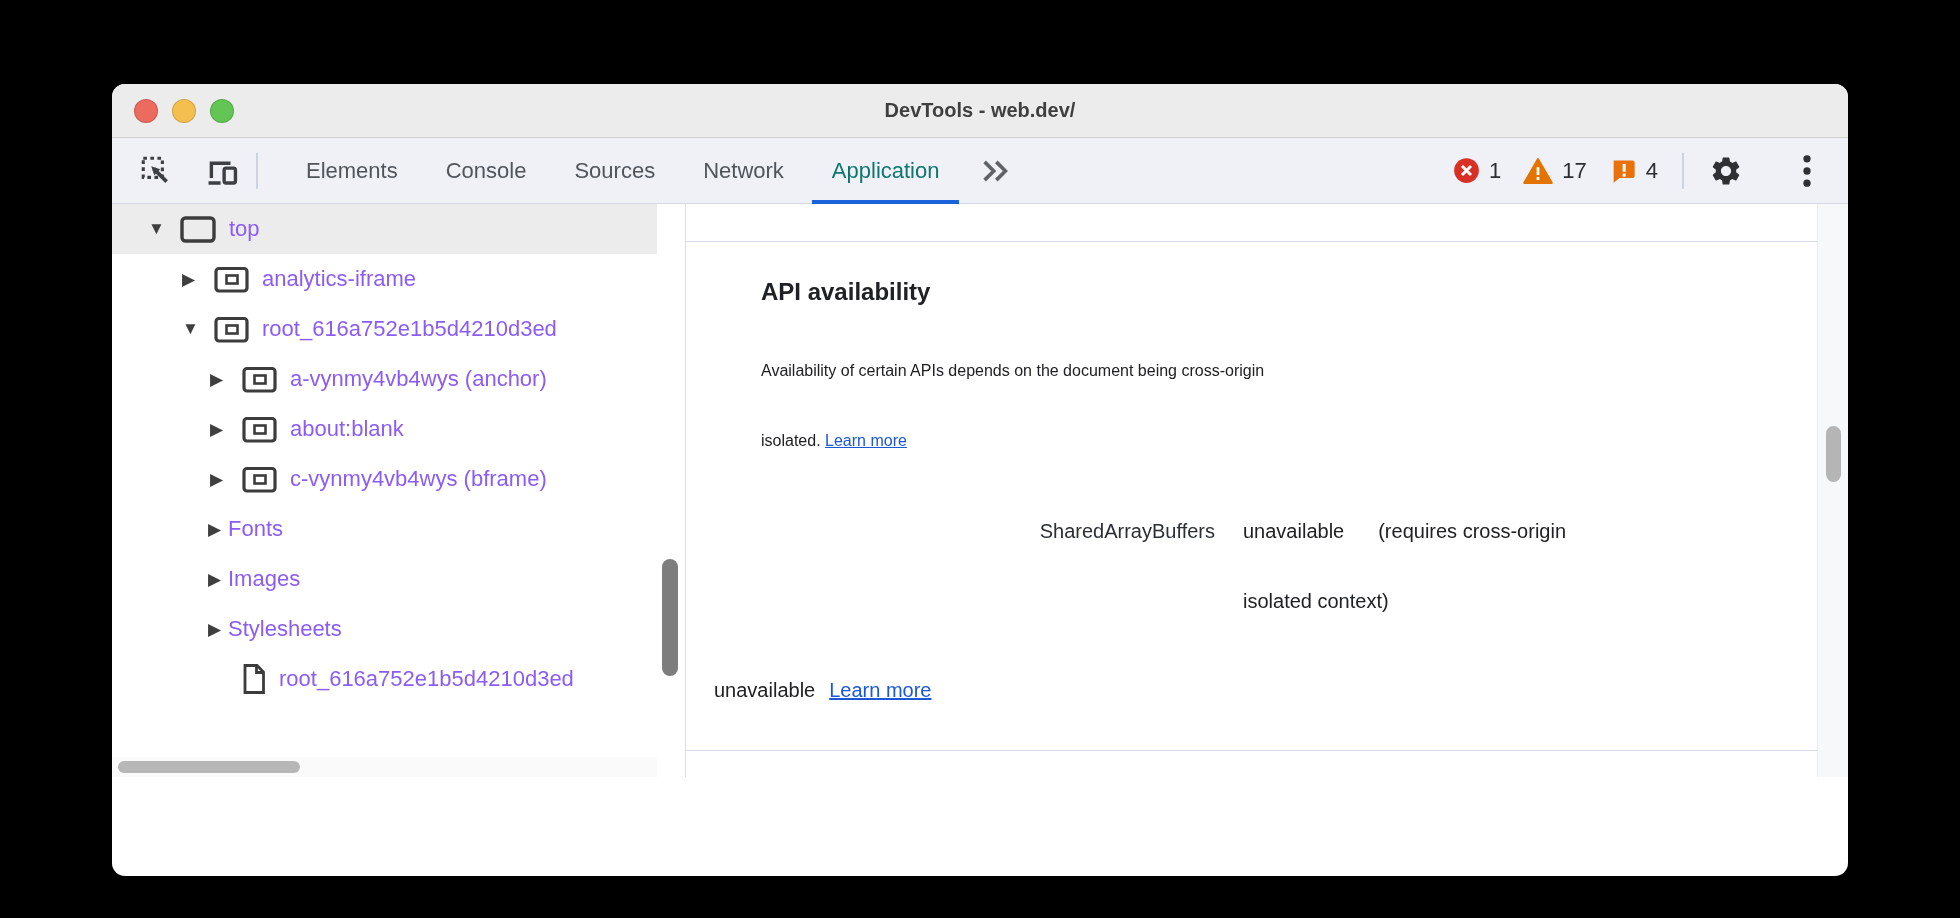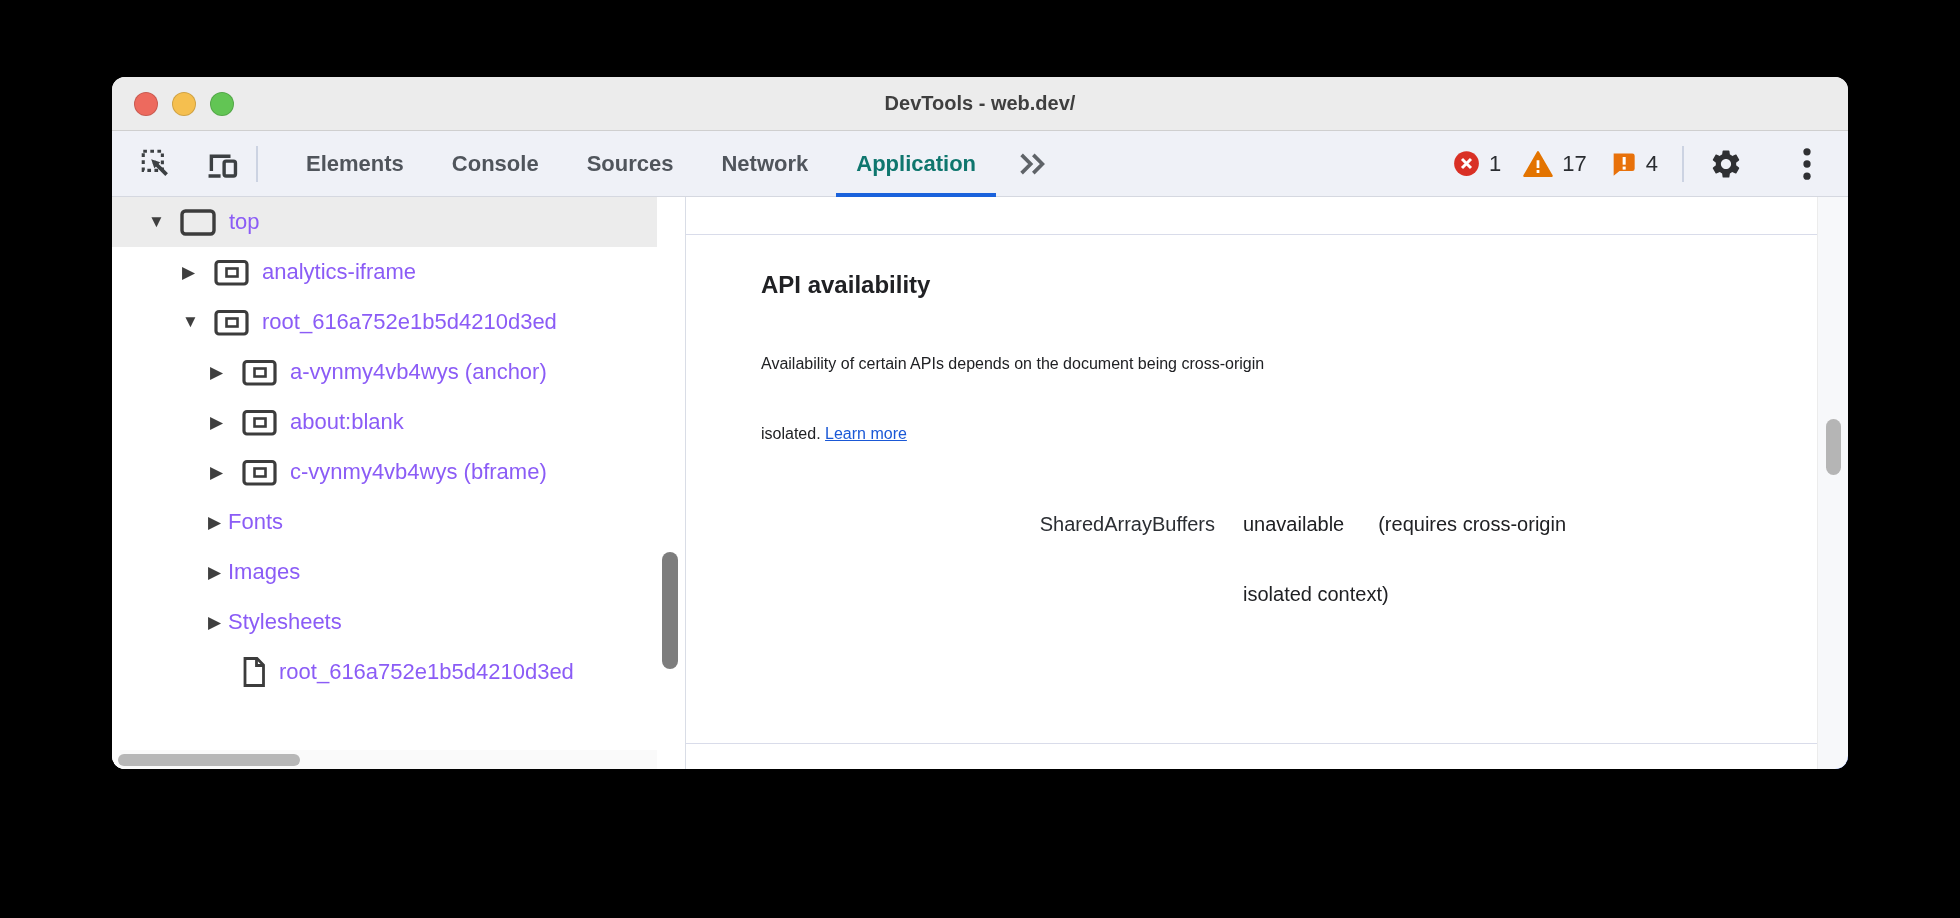--- a/index.html
+++ b/index.html
@@ -1,35 +1,35 @@
 <!DOCTYPE html>
 <html><head>
 <meta charset="utf-8">
 <style>
   html,body{margin:0;padding:0;background:#000;width:1960px;height:918px;overflow:hidden;
     font-family:"Liberation Sans", sans-serif;}
-  .window{position:absolute;left:112px;top:77px;width:1736px;height:692px;background:#fff;
+  .window{position:absolute;left:112px;top:84px;width:1736px;height:792px;background:#fff;
     border-radius:13px;overflow:hidden;box-shadow:0 18px 50px rgba(0,0,0,.55);}
   
   .titlebar{position:relative;height:53px;background:#ececec;border-bottom:1px solid #cfcfcf;}
   .traffic{position:absolute;left:22px;top:0;height:53px;display:flex;align-items:center;gap:14px;}
   .tl{width:24px;height:24px;border-radius:50%;border:1px solid rgba(0,0,0,.15);box-sizing:border-box;}
   .tl.red{background:#ed6a5e}.tl.yellow{background:#f5bf4f}.tl.green{background:#62c554}
   .title{position:absolute;left:50%;top:0;transform:translateX(-50%);height:53px;display:flex;
     align-items:center;font-size:20px;font-weight:bold;color:#3f3f3f;}
   
   .toolbar{position:relative;height:66px;background:#eff1f7;border-bottom:1px solid #d5d8e0;
     display:flex;align-items:center;box-sizing:border-box;}
   .tb-left{display:flex;align-items:center;padding-left:26px;}
   .tbicon{width:36px;height:36px;display:flex;align-items:center;justify-content:center;}
   .tbicon + .tbicon{margin-left:30px;}
   .vsep{width:2px;height:36px;background:#ccd3e2;margin:0 16px;}
   .tabs{display:flex;align-items:stretch;height:66px;margin-left:8px;}
   .tab{position:relative;display:flex;align-items:center;padding:16px 24px;font-size:22px;
-    color:#50555c;cursor:default;font-weight:bold;}
+    color:#50555c;cursor:default;}
   .tab.active{color:#0f766e;}
   .tab.active::after{content:"";position:absolute;left:4px;right:4px;bottom:0;height:4px;background:#1a62dc;}
   .more-tabs{margin-left:16px;display:flex;align-items:center;}
   .tb-right{margin-left:auto;display:flex;align-items:center;gap:22px;padding-right:30px;}
   .badge{display:flex;align-items:center;gap:9px;font-size:22px;color:#2a2d31;}
   
   .content{position:relative;height:573px;display:flex;}
   .sidebar{position:relative;width:574px;box-sizing:border-box;border-right:1px solid #d9dde6;
     background:#fff;overflow:hidden;}
   .frames-header{height:71px;border-bottom:1px solid #e1e1e1;display:flex;align-items:center;
@@ -254,20 +254,21 @@
         <div class="desc">
             <span class="line">Availability of certain APIs depends on the document being cross-origin</span>
             <span class="line">isolated. <a class="link">Learn more</a></span>
           </div>
         <div class="avail">
             <div class="arow">
               <div class="alabel">SharedArrayBuffers</div>
               <div class="avalue"><span>unavailable</span><span class="note">(requires cross-origin</span><br><span>isolated context)</span></div>
             </div>
             <div class="arow">
+              <div class="avalue"><span>unavailable</span><a class="link">Learn more</a></div>
             </div>
           </div>
         <div class="bottom-divider"></div>
       </div>
       <div class="main-gutter">
         <div class="main-vthumb"></div>
       </div>
     </div>
 
   </div>

